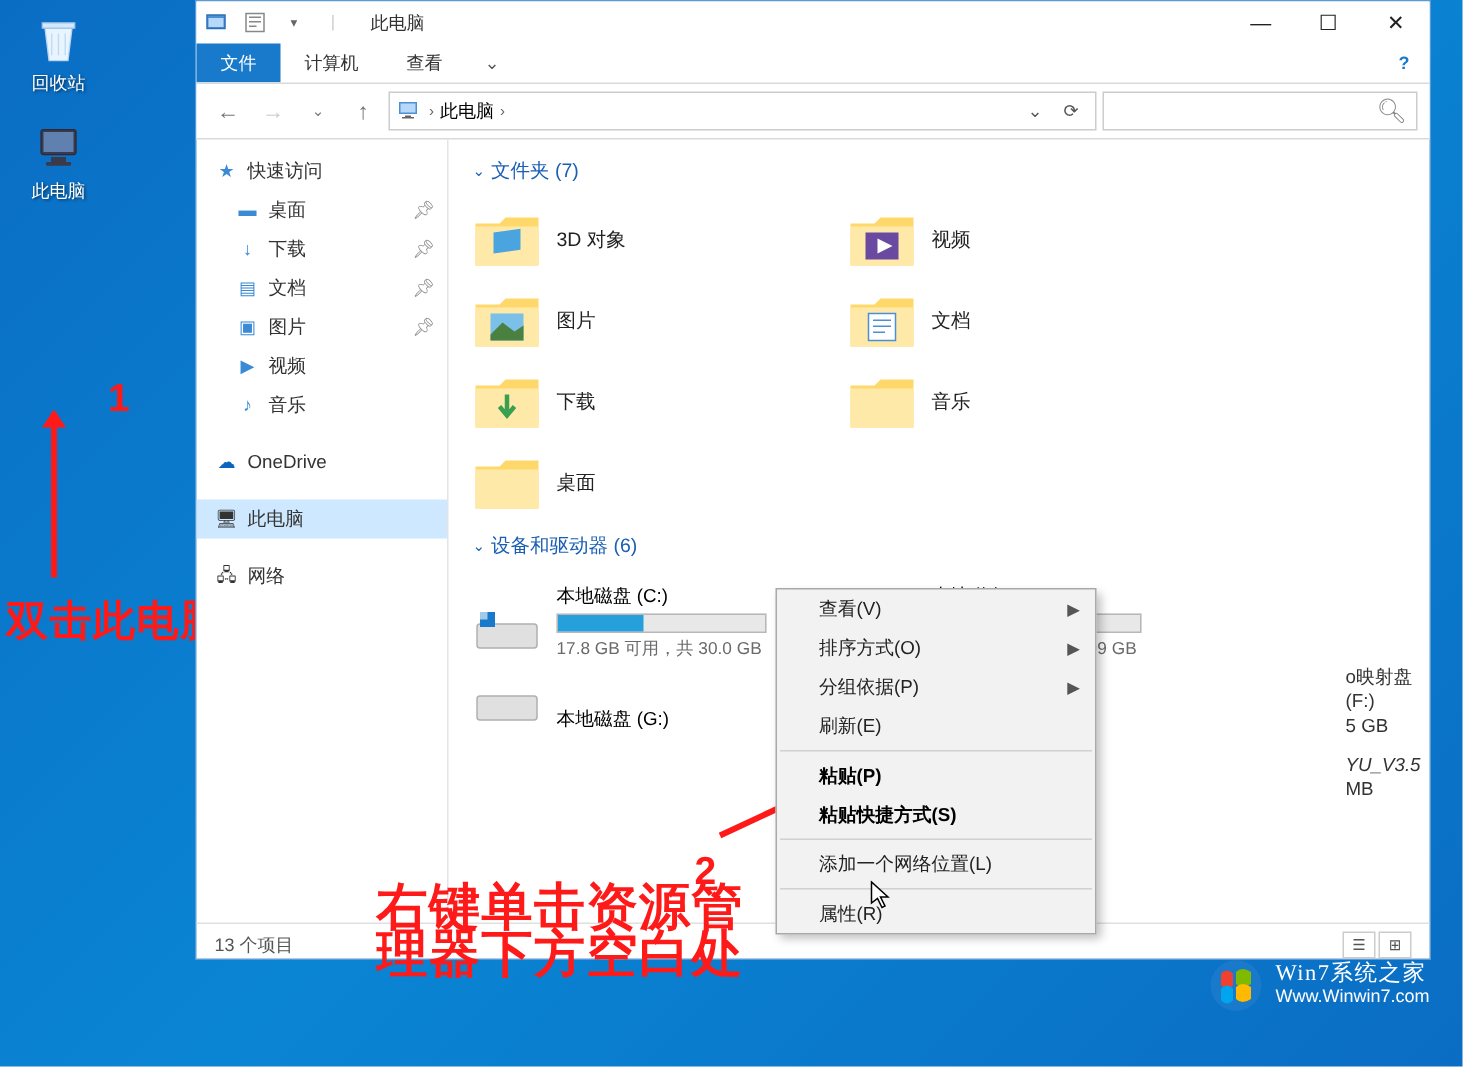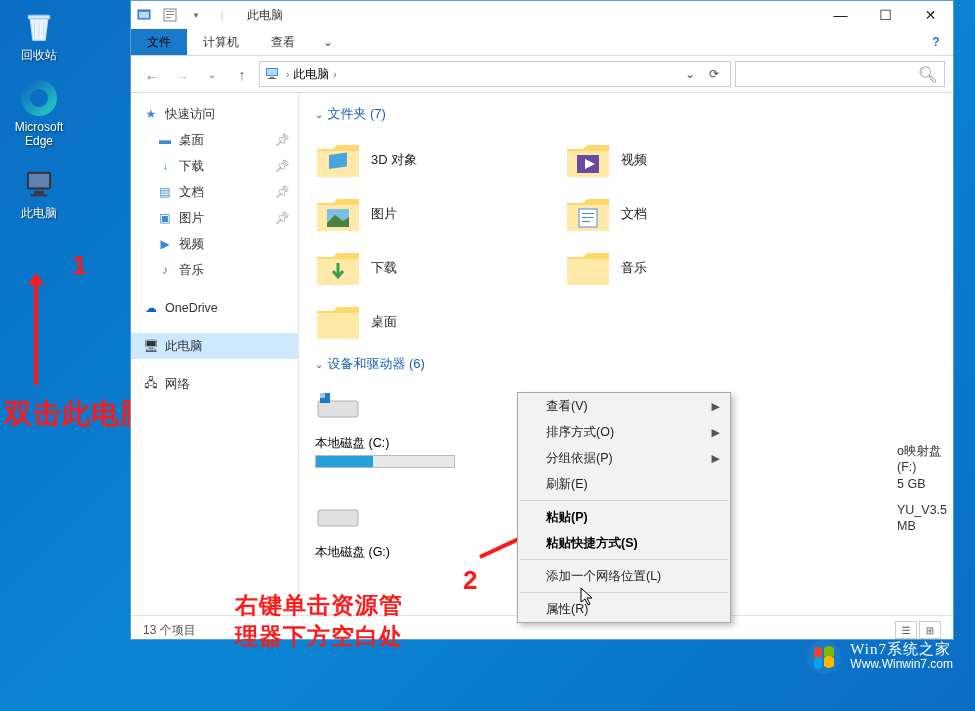--- a/index.html
+++ b/index.html
@@ -18,36 +18,36 @@
   
   
   .annot { position:absolute; color:#ff1a1a; font-weight:bold; pointer-events:none; }
   .ann1 { left:72px; top:250px; font-size:26px; }
   .arrow1 { position:absolute; left:34px; top:275px; width:4px; height:110px; background:#ff1a1a; }
   .arrow1::before { content:""; position:absolute; top:-10px; left:-6px; border:8px solid transparent; border-bottom:12px solid #ff1a1a; }
   .ann-text1 { left:4px; top:395px; font-size:28px; font-family:"KaiTi","STKaiti",serif; letter-spacing:1px; }
   .ann2 { left:463px; top:565px; font-size:26px; }
   .arrow2 { position:absolute; left:480px; top:555px; width:70px; height:4px; background:#ff1a1a; transform:rotate(-25deg); transform-origin:left; }
   .arrow2::after { content:""; position:absolute; right:-6px; top:-5px; border:7px solid transparent; border-left:12px solid #ff1a1a; }
-  .ann-text2 { left:235px; top:590px; font-size:23px; font-family:"KaiTi","STKaiti",serif; line-height:30px; letter-spacing:1px; }
+  .ann-text2 { left:251px; top:590px; font-size:34px; font-family:"KaiTi","STKaiti",serif; line-height:30px; letter-spacing:1px; }
   .ann3 { left:695px; top:585px; font-size:26px; }
   .ellipse { position:absolute; left:520px; top:574px; width:170px; height:36px; border:3px solid #ff1a1a; border-radius:50%; pointer-events:none; }
   
   
   .window { position:absolute; left:130px; top:0; width:824px; height:640px; background:#fff; border:1px solid #5a9bd4; display:flex; flex-direction:column; }
   .titlebar { height:28px; background:#fff; border-bottom:none; display:flex; align-items:center; font-size:12px; }
   .qat { display:flex; align-items:center; height:28px; }
   .qat-ic { width:22px; height:22px; display:flex; align-items:center; justify-content:center; color:#333; margin:0 2px; font-size:11px; }
   .win-title { margin-left:12px; color:#333; }
   .win-controls { margin-left:auto; display:flex; }
   .win-btn { width:45px; height:28px; display:flex; align-items:center; justify-content:center; color:#222; font-size:14px; }
   
   .ribbon-tabs { height:26px; display:flex; align-items:stretch; font-size:12px; background:#fff; }
   .rtab { padding:0 16px; display:flex; align-items:center; color:#333; border-top:1px solid transparent; }
-  .rtab.file { background:#1979ca; color:#000000; }
+  .rtab.file { background:#1979ca; color:#ffffff; }
   .rib-help { margin-left:auto; width:34px; display:flex; align-items:center; justify-content:center; color:#1979ca; font-size:12px; }
   .rib-collapse { width:34px; display:flex; align-items:center; justify-content:center; color:#555; }
   
   .addrbar { height:38px; border-top:1px solid #d9d9d9; border-bottom:1px solid #d9d9d9; display:flex; align-items:center; padding:0 8px; gap:4px; background:#fff; }
   .nav-btn { width:26px; height:26px; display:flex; align-items:center; justify-content:center; color:#777; font-size:15px; }
   .breadcrumb { flex:1; height:26px; border:1px solid #ccc; display:flex; align-items:center; padding:0 4px; font-size:12px; gap:4px; }
   .bc-ic { width:18px; height:18px; }
   .bc-sep { color:#666; font-size:10px; }
   .bc-actions { display:flex; margin-left:auto; }
   .bc-btn { width:24px; height:24px; display:flex; align-items:center; justify-content:center; color:#555; font-size:12px; }
@@ -64,21 +64,21 @@
   
   .content { flex:1; overflow:auto; padding:6px 12px; position:relative; }
   .group-hdr { color:#1a5fb4; font-size:13px; padding:6px 0 10px 4px; display:flex; align-items:center; gap:4px; }
   .group-hdr .chev { font-size:10px; color:#1a5fb4; }
   .folders { display:flex; flex-wrap:wrap; }
   .fitem { width:250px; display:flex; align-items:center; padding:6px 4px; gap:10px; font-size:13px; color:#222; }
   .folder-ic { width:46px; height:42px; display:flex; align-items:center; justify-content:center; }
   .folder-ic svg { width:46px; height:42px; }
   
   .drives { display:flex; flex-wrap:wrap; }
-  .drive { width:250px; display:flex; align-items:flex-start; padding:6px 4px; gap:10px; font-size:12.5px;flex-direction:column; }
+  .drive { width:250px; display:flex; align-items:flex-end; padding:6px 4px; gap:10px; font-size:12.5px; }
   .drive-ic { width:46px; height:36px; display:flex; align-items:center; justify-content:center; }
   .drive-ic svg { width:44px; height:32px; }
   .drive-info { flex:1; }
   .bar { width:140px; height:13px; border:1px solid #b8b8b8; background:#e8e8e8; margin:3px 0; position:relative; }
   .bar-fill { height:100%; background:#26a0da; }
   .drive-sub { color:#6a6a6a; font-size:11.5px; }
   
   
   .ctxmenu { position:absolute; left:517px; top:392px; width:214px; background:#f2f2f2; border:1px solid #a9a9a9; box-shadow:3px 3px 6px rgba(0,0,0,.25); font-size:12.5px; z-index:20; }
   .ctx-item { height:26px; display:flex; align-items:center; padding:0 24px 0 28px; color:#222; position:relative; }
@@ -105,26 +105,20 @@
 <div class="desktop">
   <div class="desktop-icon">
     <div class="ic recycle">
       <svg viewBox="0 0 40 40">
           <path d="M10 12 L30 12 L27 36 L13 36 Z" fill="#e8f4ff" stroke="#b8d4f0" stroke-width="1"></path>
           <path d="M8 8 L32 8 L32 12 L8 12 Z" fill="#d4e8ff" stroke="#a0c4e4"></path>
           <path d="M15 16 L15 32 M20 16 L20 32 M25 16 L25 32" stroke="#c0d8f0" stroke-width="1"></path>
         </svg>
     </div>
     <div class="lbl">回收站</div>
-  </div>
-  <div class="desktop-icon">
-    <div class="ic">
-        <div class="edge-ic"></div>
-      </div>
-    <div class="lbl">Microsoft Edge</div>
   </div>
   <div class="desktop-icon">
     <div class="ic pc-ic">
       <svg viewBox="0 0 40 36">
           <rect x="6" y="4" width="28" height="20" rx="2" fill="#3a3a4a" stroke="#2a2a3a"></rect>
           <rect x="8" y="6" width="24" height="16" fill="#6080b0"></rect>
           <rect x="14" y="26" width="12" height="4" fill="#3a3a4a"></rect>
           <rect x="10" y="30" width="20" height="3" rx="1" fill="#3a3a4a"></rect>
         </svg>
     </div>
@@ -340,20 +334,21 @@
                 <rect x="2" y="10" width="40" height="16" rx="2" fill="#e0e0e0" stroke="#b0b0b0"></rect>
                 <rect x="4" y="2" width="10" height="10" fill="#1979ca"></rect>
                 <rect x="4" y="2" width="5" height="5" fill="#fff" opacity="0.6"></rect>
               </svg>
             </span>
           <div class="drive-info">
             <div>本地磁盘 (C:)</div>
             <div class="bar">
                 <div class="bar-fill" style="width:41%"></div>
               </div>
+            <div class="drive-sub">17.8 GB 可用，共 30.0 GB</div>
           </div>
         </div>
         <div class="drive">
           <span class="drive-ic">
               <svg viewBox="0 0 44 32">
                 <rect x="2" y="10" width="40" height="16" rx="2" fill="#e0e0e0" stroke="#b0b0b0"></rect>
               </svg>
             </span>
           <div class="drive-info">
             <div>本地磁盘 (E:)</div>
@@ -370,21 +365,21 @@
               </svg>
             </span>
           <div class="drive-info">
             <div>本地磁盘 (G:)</div>
           </div>
         </div>
       </div>
 
       <div class="partial-text" style="left:598px; top:350px;">o映射盘 (F:)</div>
       <div class="partial-text drive-sub" style="left:598px; top:384px;">5 GB</div>
-      <div class="partial-text" style="left:598px; top:410px;">YU_V3.5</div>
+      <div class="partial-text" style="left:598px; top:410px;font-style:italic;">YU_V3.5</div>
       <div class="partial-text drive-sub" style="left:598px; top:426px;">MB</div>
     </div>
   </div>
 
   <div class="statusbar">
     <span>13 个项目</span>
     <div class="view-toggle">
       <div class="vt">☰</div>
       <div class="vt">⊞</div>
     </div>

